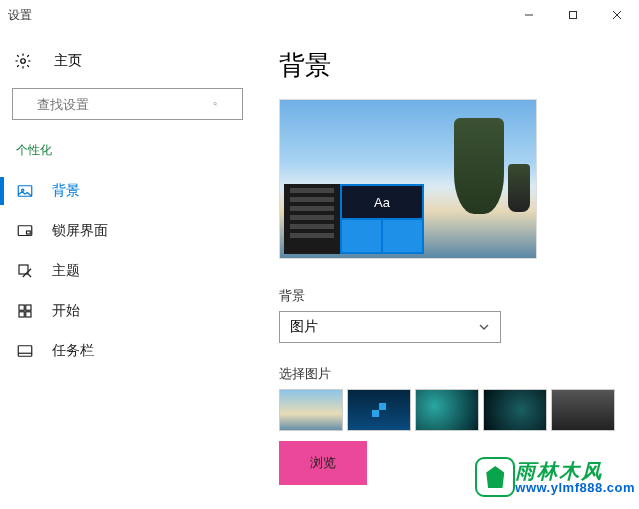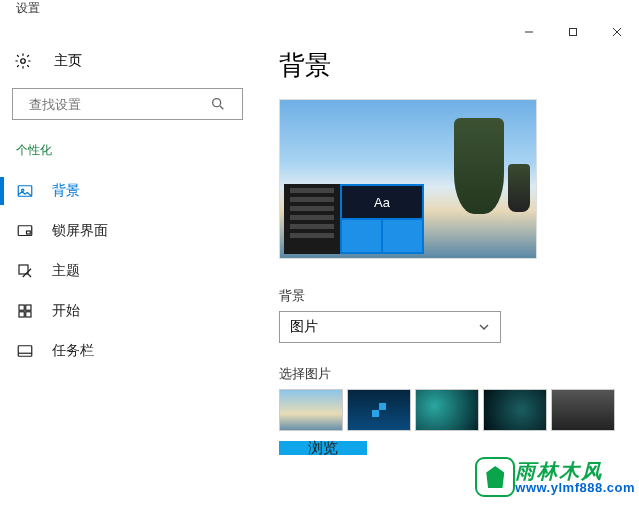--- a/index.html
+++ b/index.html
@@ -1,30 +1,30 @@
 <!DOCTYPE html>
 <html><head>
 <meta charset="utf-8">
 <style>
 * { margin:0; padding:0; box-sizing:border-box; font-family:"Microsoft YaHei","Segoe UI",sans-serif; }
 body { width:639px; height:509px; background:#fff; overflow:hidden; position:relative; }
 
-.titlebar { height:30px; display:flex; align-items:flex-start; padding-left:16px; font-size:12px; color:#333;flex-direction:column; }
+.titlebar { height:30px; display:flex; align-items:center; padding-left:8px; font-size:12px; color:#333; }
 .titlebar-controls { margin-left:auto; display:flex; }
 .tb-btn { width:44px; height:30px; display:flex; align-items:center; justify-content:center; color:#333; }
 .tb-btn svg { width:10px; height:10px; }
 
 .layout { display:flex; height:calc(100% - 30px); }
 
 .sidebar { width:255px; padding:18px 12px 0 12px; border-right:0; }
 .home-row { display:flex; align-items:center; gap:22px; padding:4px 2px 18px 2px; }
 .home-row .gear { width:18px; height:18px; }
 .home-row span { font-size:14px; }
 
-.searchbox { display:flex; align-items:center; border:1px solid #999; height:32px; padding:0 16px; margin-bottom:22px; }
+.searchbox { display:flex; align-items:center; border:1px solid #999; height:32px; padding:0 24px; margin-bottom:22px; }
 .searchbox input { border:0; outline:0; flex:1; font-size:13px; background:transparent; }
 .searchbox .sicon { width:16px; height:16px; color:#666; }
 
 .section-label { font-size:12px; color:#15803d; margin:0 0 12px 4px; }
 
 .nav-item { display:flex; align-items:center; gap:18px; height:40px; padding-left:4px; font-size:14px; color:#222; position:relative; }
 .nav-item.active { color:#0078d7; }
 .nav-item.active::before { content:""; position:absolute; left:-12px; top:6px; bottom:6px; width:4px; background:#0078d7; }
 .nav-item .nicon { width:18px; height:18px; flex-shrink:0; }
 .nav-item.active .nicon { color:#0078d7; }
@@ -49,21 +49,21 @@
 
 .thumb-row { display:flex; gap:4px; margin-bottom:10px; }
 .thumb { width:64px; height:42px; border:1px solid #ccc; background:#333; position:relative; overflow:hidden; }
 .thumb.beach { background:linear-gradient(#8cc4e8 0%, #e7dcb6 60%, #6690aa 100%); }
 .thumb.win10 { background:linear-gradient(#04263f,#0a4a7d); }
 .thumb.win10::after { content:""; position:absolute; left:50%; top:50%; width:14px; height:14px; transform:translate(-50%,-50%); background:conic-gradient(#29a4ea 0 25%,transparent 0 50%,#29a4ea 0 75%,transparent 0); }
 .thumb.neb1 { background:radial-gradient(circle at 30% 40%,#2aa6a0,#02232a); }
 .thumb.neb2 { background:radial-gradient(circle at 60% 50%,#1a5e62,#001015); }
 .thumb.grey { background:linear-gradient(#555,#222); }
 
-.browse-btn { width:88px; height:14px; background:#0ea5e9; border:0; font-size:15px; color:#222; display:flex; align-items:center; justify-content:center; }
+.browse-btn { width:88px; height:44px; background:#ec4899; border:0; font-size:13px; color:#222; display:flex; align-items:center; justify-content:center; }
 
 .watermark { position:absolute; right:4px; bottom:12px; display:flex; align-items:center; }
 .wm-badge { width:40px; height:40px; border:2px solid #0aa54a; border-radius:9px; display:flex; align-items:center; justify-content:center; background:#fff; }
 .wm-badge::before { content:""; width:18px; height:22px; background:#0aa54a; clip-path:polygon(50% 0,100% 30%,90% 100%,10% 100%,0 30%); }
 .wm-text { display:flex; flex-direction:column; line-height:1; }
 .wm-cn { font-size:20px; font-weight:700; color:#0aa54a; letter-spacing:2px; font-style:italic; }
 .wm-url { font-size:13px; font-weight:700; color:#0066d6; letter-spacing:0.5px; }
 </style>
 </head>
 <body>

